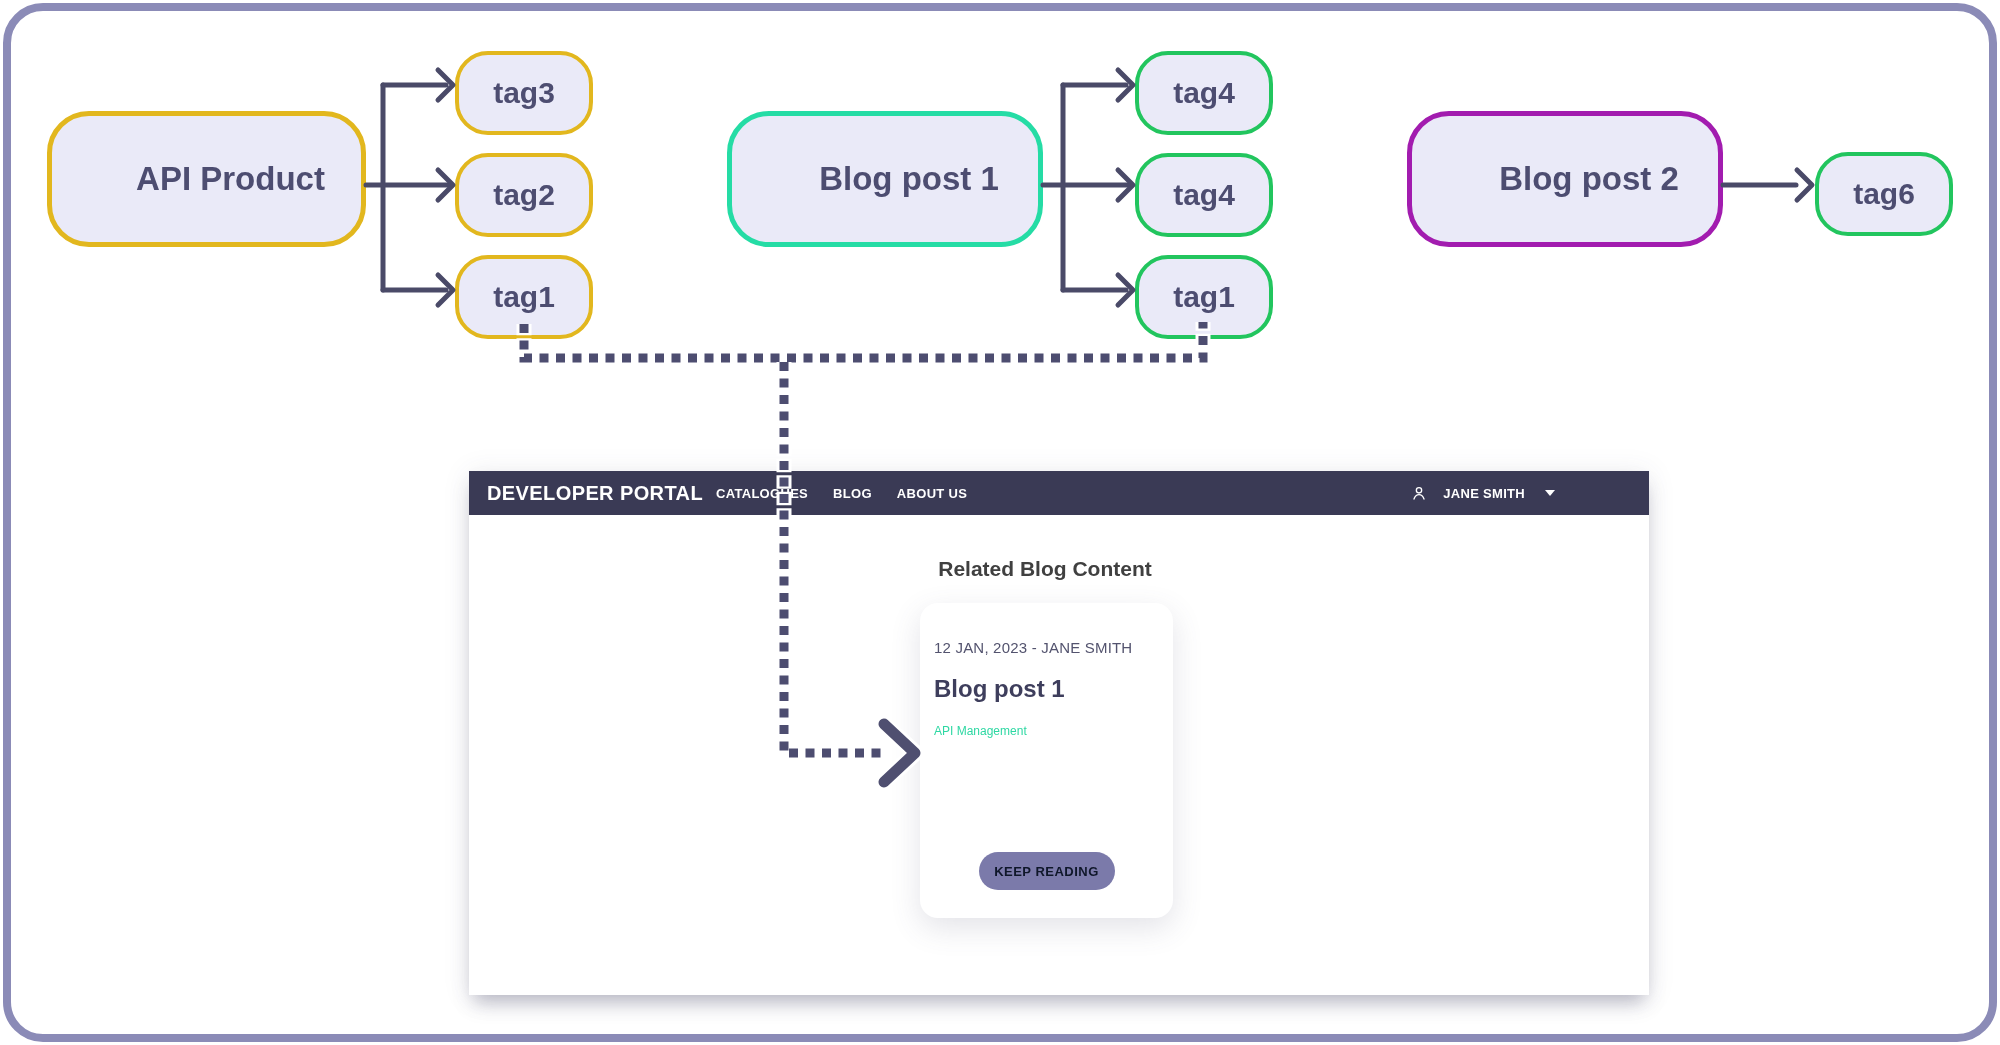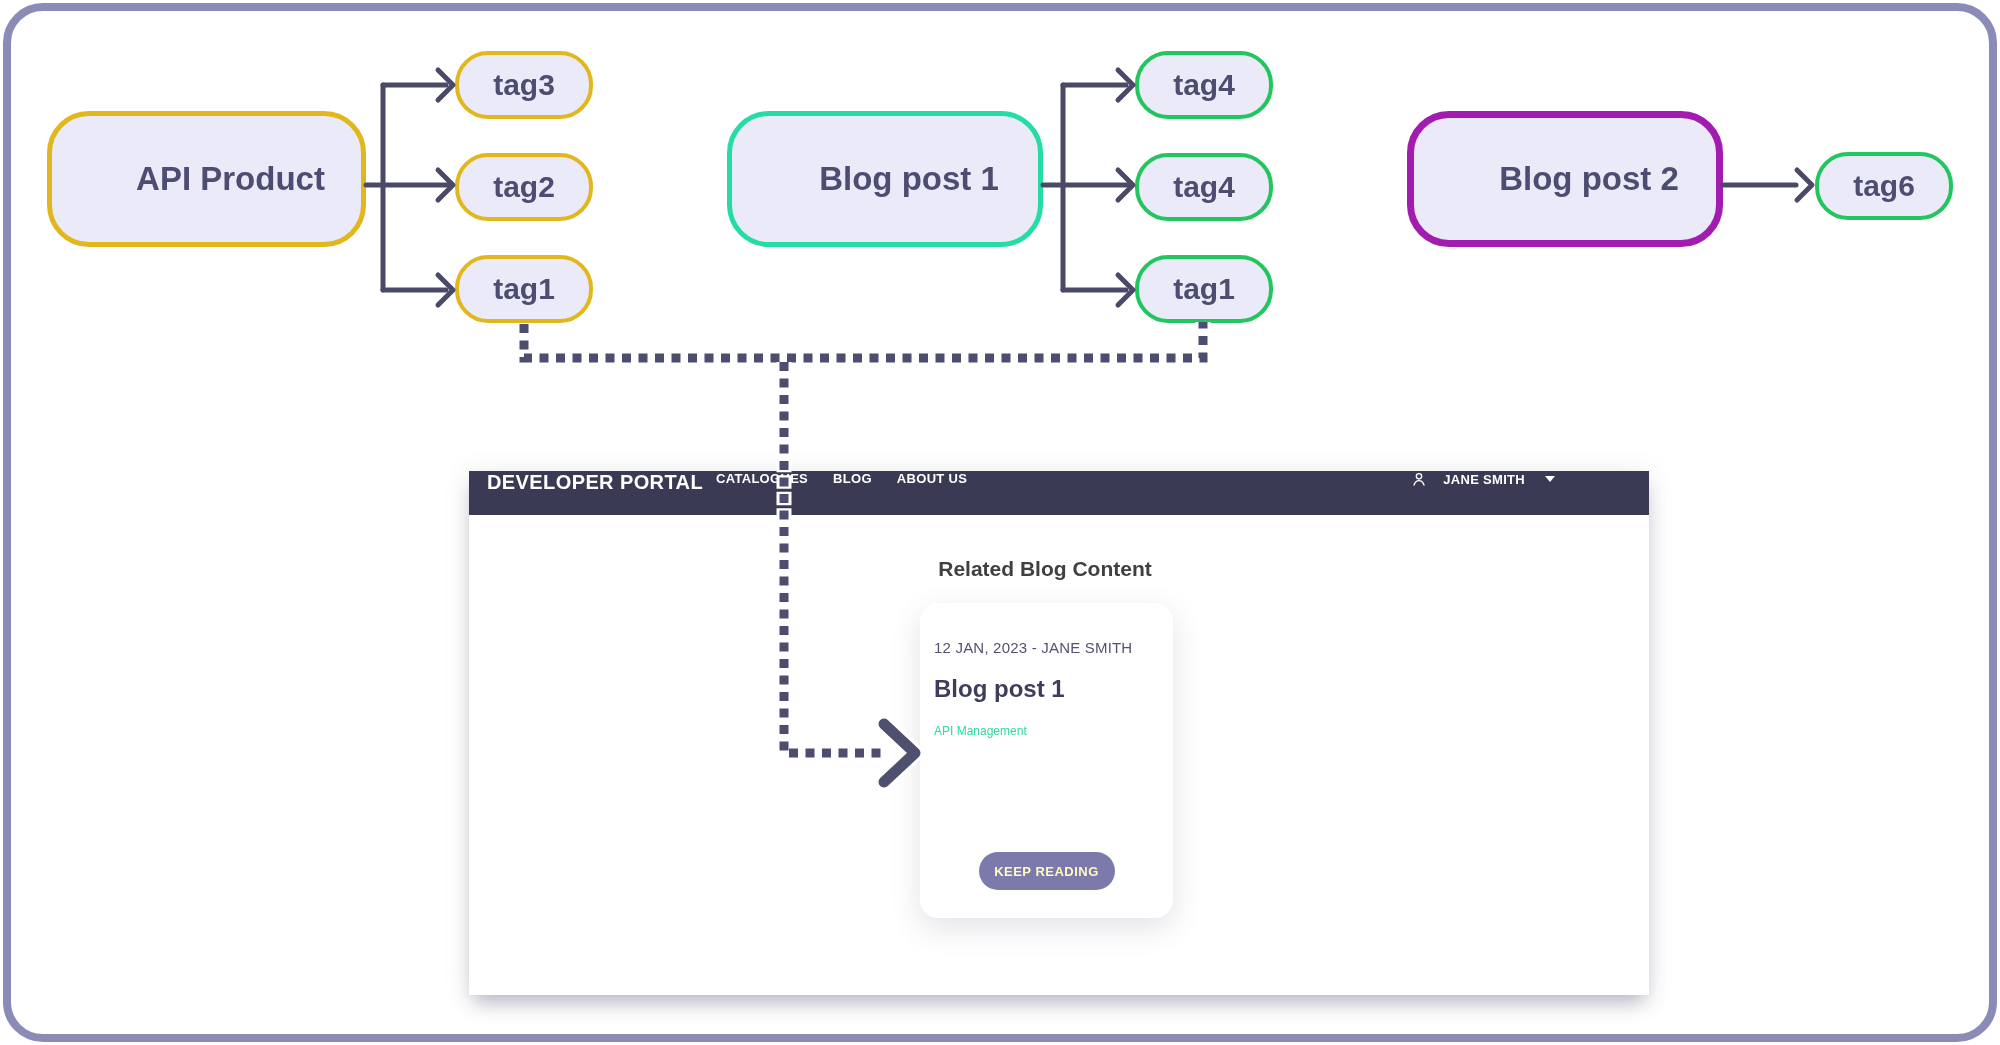--- a/index.html
+++ b/index.html
@@ -21,24 +21,24 @@
   .node {
     position: absolute; height: 136px;
     background: #EAEAF8; border-radius: 42px;
     display: flex; align-items: center; justify-content: center;
     font-size: 33px; font-weight: 600; color: #4D4D71;
     z-index: 3;
     padding-left: 48px;
   }
   #node-api  { left: 47px;   top: 111px; width: 319px; border: 5px solid #E2B71E; }
   #node-bp1  { left: 727px;  top: 111px; width: 316px; border: 5px solid #25DCA5; }
-  #node-bp2  { left: 1407px; top: 111px; width: 316px; border: 7px solid #a21caf; }
+  #node-bp2  { left: 1407px; top: 111px; width: 316px; border: 5px solid #a21caf; }
 
   .pill {
-    position: absolute; width: 138px; height: 68px;
+    position: absolute; width: 138px; height: 84px;
     background: #EAEAF8; border-radius: 33px;
     display: flex; align-items: center; justify-content: center;
     font-size: 30px; font-weight: 600; color: #4D4D71;
     z-index: 3;
   }
   .pill.gold { border: 4px solid #E2B71E; }
   .pill.teal { border: 4px solid #22c55e; }
   .p-a1 { left: 455px;  top: 51px;  }
   .p-a2 { left: 455px;  top: 153px; }
   .p-a3 { left: 455px;  top: 255px; }
@@ -57,21 +57,21 @@
 
   
   #portal {
     position: absolute; left: 469px; top: 471px;
     width: 1180px; height: 524px; background: #ffffff;
     box-shadow: 0 12px 18px -5px rgba(70,70,100,0.35), 0 2px 26px rgba(70,70,100,0.10);
     z-index: 2;
   }
   #navbar {
     position: relative; height: 44px; background: #3A3A55;
-    display: flex; align-items: flex-start; color: #ffffff;
+    display: flex; align-items: center; color: #ffffff;
   }
   .brand { margin-left: 18px; font-size: 20px; font-weight: 700; letter-spacing: 0.4px; }
   .nav-items {
     position: absolute; left: 247px; display: flex; gap: 25px;
     font-size: 13px; font-weight: 700; letter-spacing: 0.3px;
   }
   .nav-item { cursor: pointer; }
   .user {
     position: absolute; right: 94px; display: flex; align-items: center; gap: 16px;
     font-size: 13px; font-weight: 700; letter-spacing: 0.3px; cursor: pointer;
@@ -90,21 +90,21 @@
     width: 253px; height: 315px; background: #ffffff;
     border-radius: 18px; padding: 0 14px;
     box-shadow: 0 10px 30px rgba(80,80,110,0.16);
   }
   .card-meta  { margin-top: 36px; font-size: 15px; color: #53536E; letter-spacing: 0.2px; }
   .card-title { margin-top: 19px; font-size: 24px; font-weight: 700; color: #3E3E5C; }
   .card-tag   { margin-top: 21px; font-size: 12px; color: #2ED8A3; cursor: pointer; }
   .card-btn {
     position: absolute; left: 50%; top: 249px; transform: translateX(-50%);
     width: 136px; height: 38px; border-radius: 19px; border: none;
-    background: #7B7AAA; color: #fef9c3;
+    background: #7B7AAA; color: #0f172a;
     font-family: "Liberation Sans", sans-serif;
     font-size: 13px; font-weight: 700; letter-spacing: 0.5px;
     display: flex; align-items: center; justify-content: center;
     cursor: pointer; white-space: nowrap;
   }
 </style>
 </head>
 <body>
 
 <div class="frame"></div>

